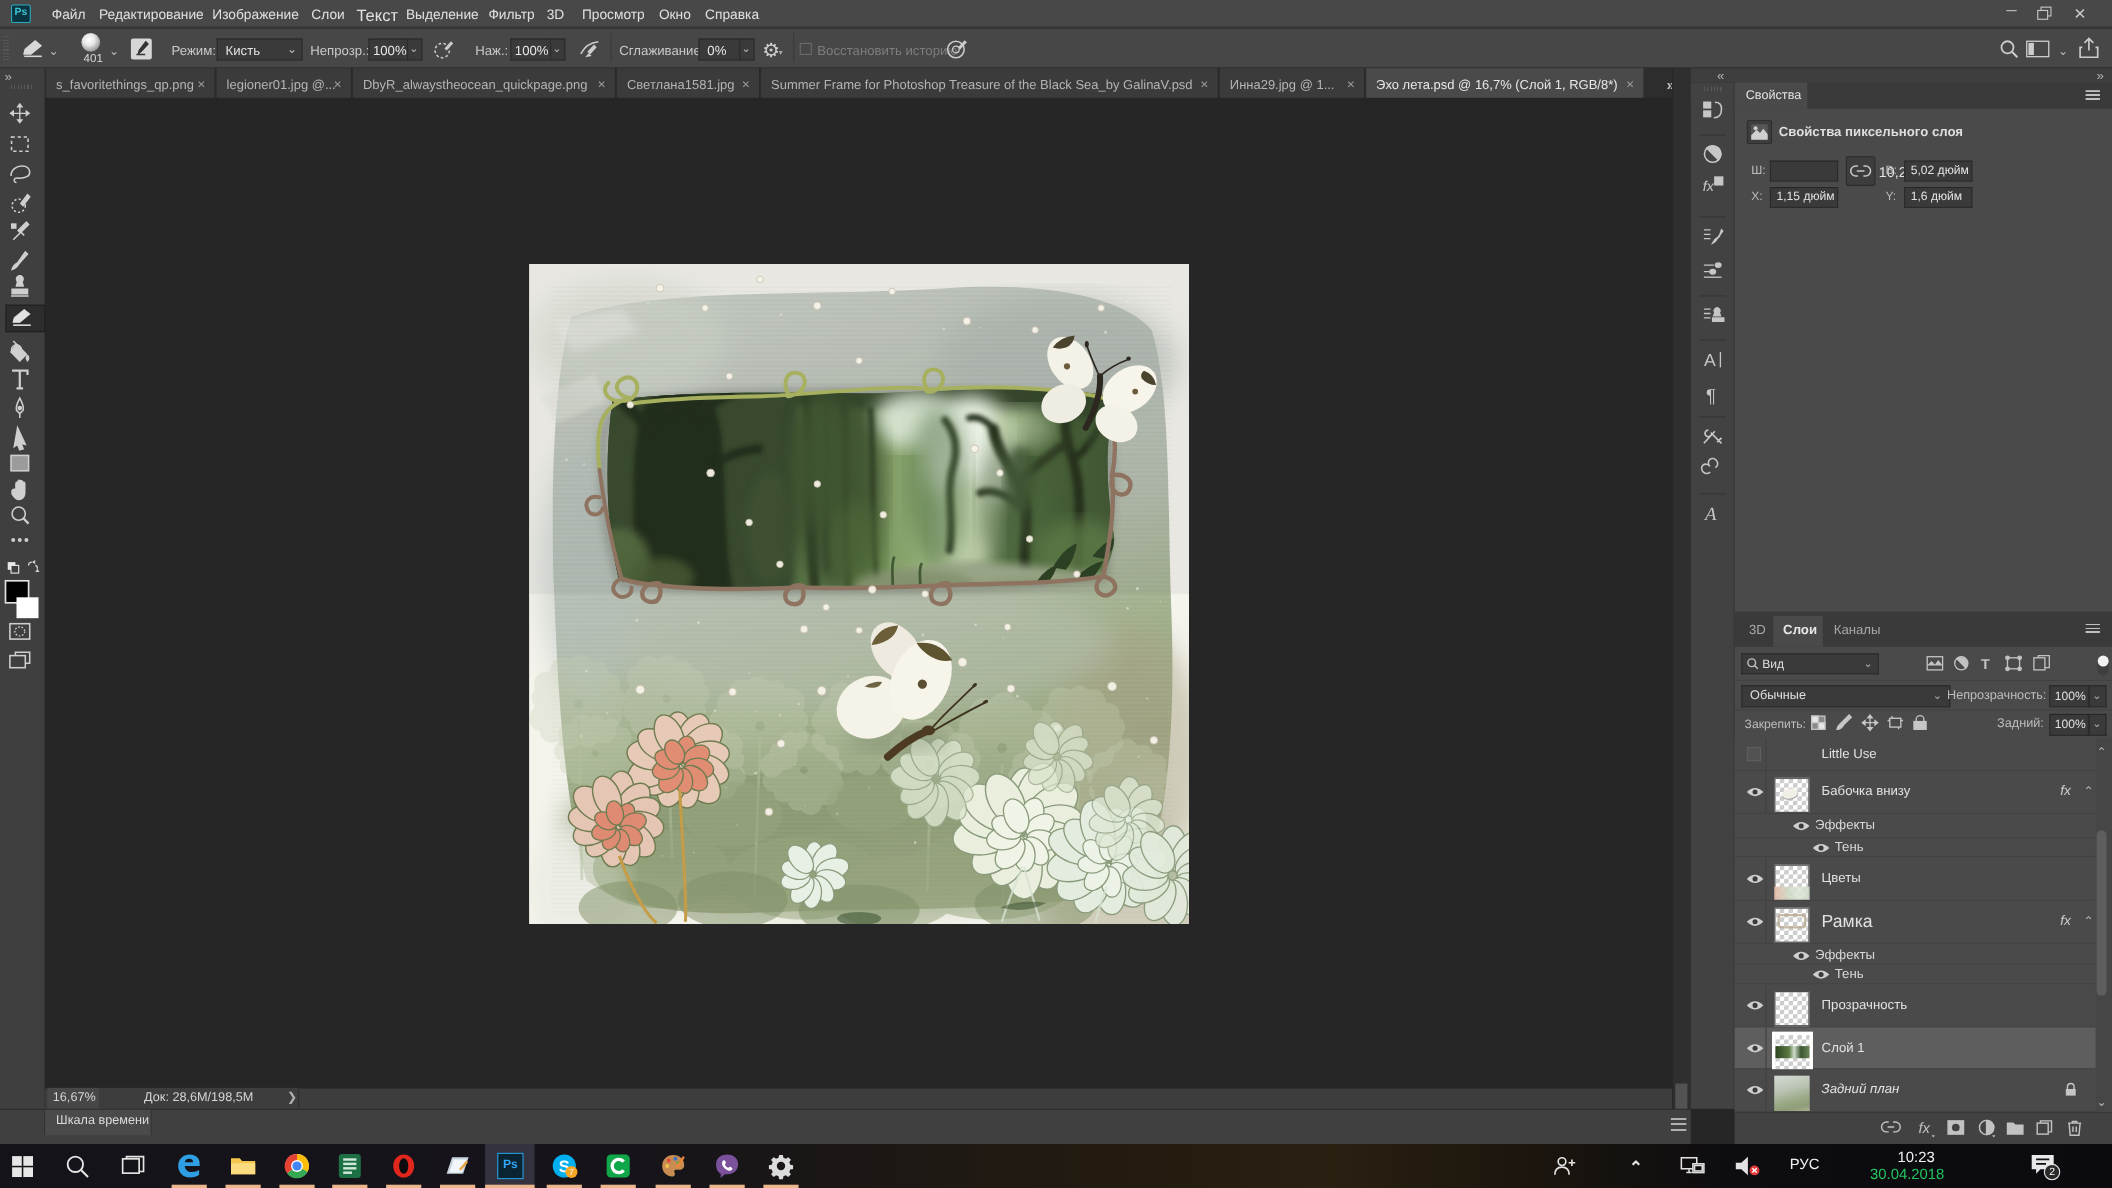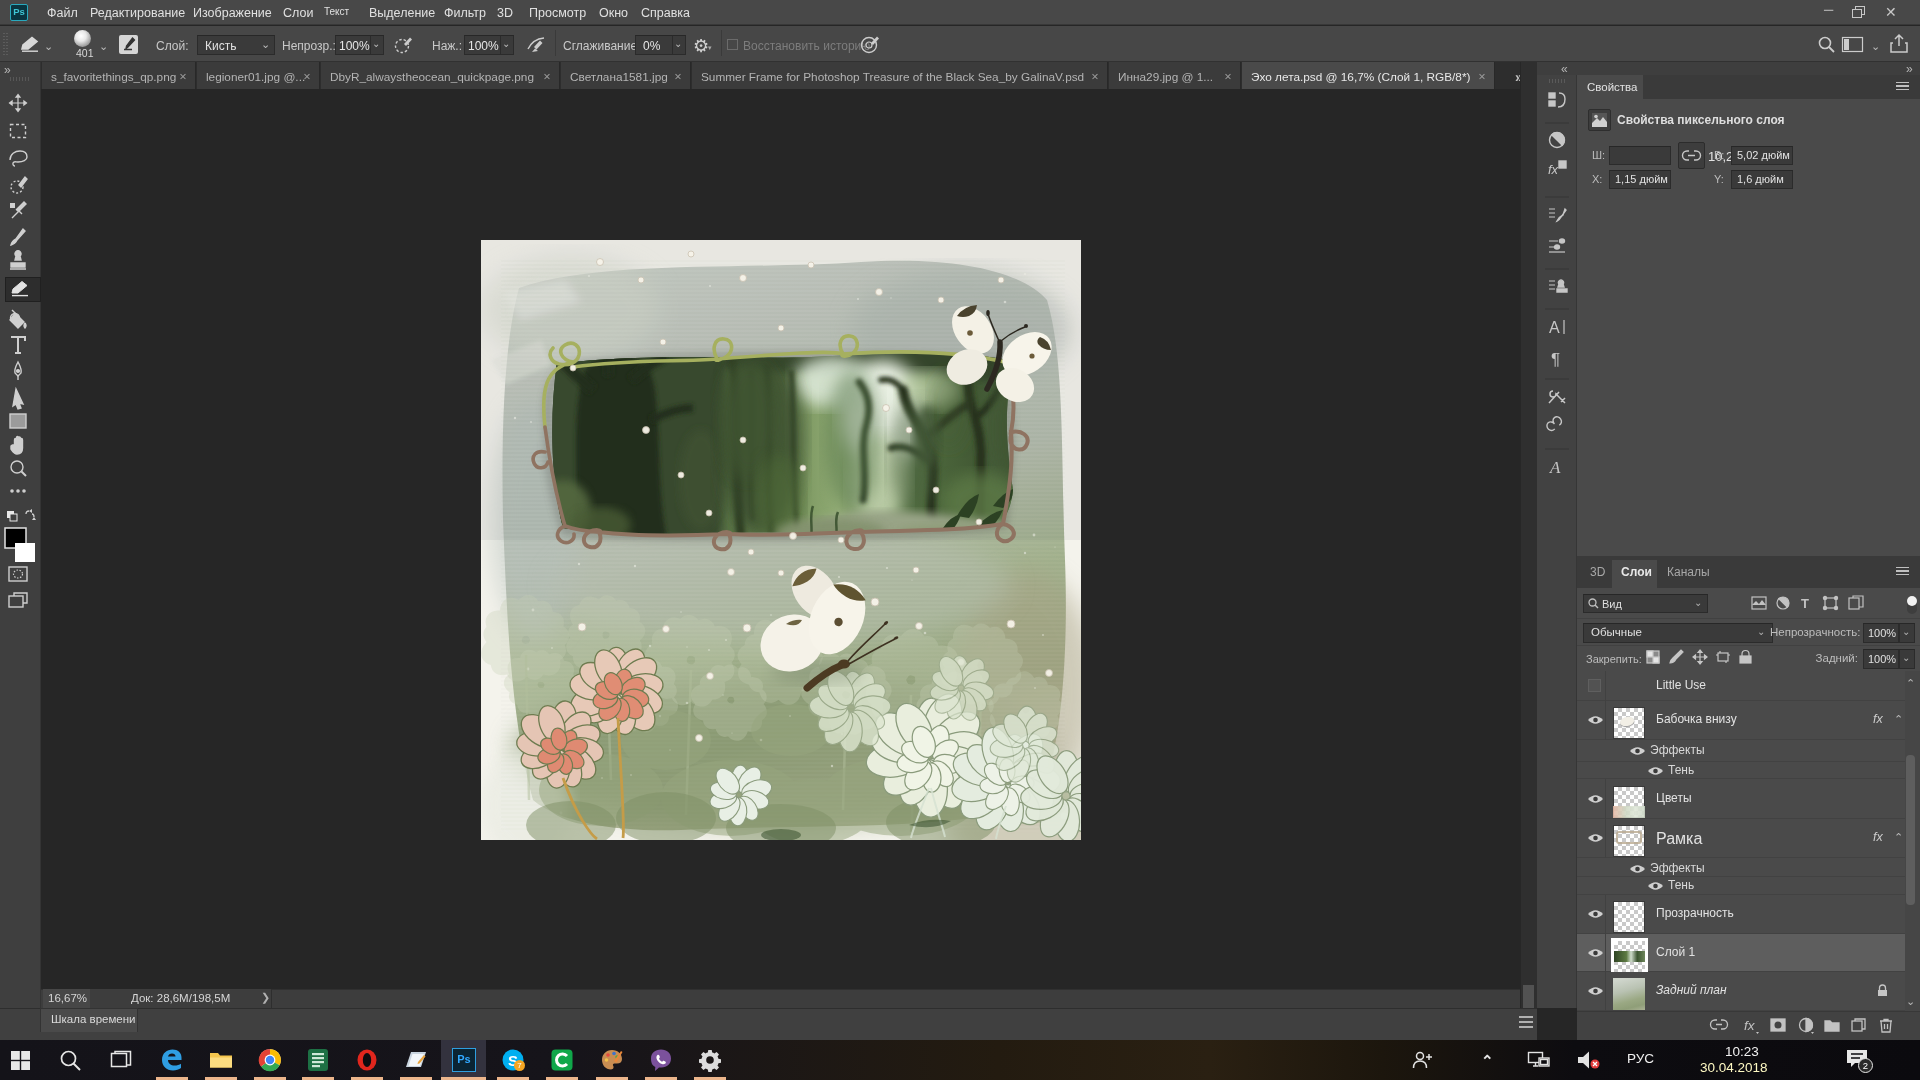--- a/index.html
+++ b/index.html
@@ -8,21 +8,21 @@
 .checker{background-color:#fff;background-image:linear-gradient(45deg,#c9c9c9 25%,transparent 25%,transparent 75%,#c9c9c9 75%),linear-gradient(45deg,#c9c9c9 25%,transparent 25%,transparent 75%,#c9c9c9 75%);background-size:8px 8px;background-position:0 0,4px 4px;}
 .ibox{background:#3a3a3a;border:1px solid #2b2b2b;border-top-color:#272727;color:#dedede;}
 </style></head>
 <body>
 <div style="left:0px;top:0px;width:1920px;height:25px;background:#484848;border-bottom:1px solid #383838;"></div>
 <div style="left:10px;top:4px;width:18px;height:17px;background:#0a3540;border:1.5px solid #2aa9bd;border-radius:2px;color:#3fc6d4;font-size:9.5px;font-weight:bold;text-align:center;line-height:14px;">Ps</div>
 <div style="left:47px;top:6px;font-size:12.5px;color:#e0e0e0;white-space:nowrap;">Файл</div>
 <div style="left:90px;top:6px;font-size:12.5px;color:#e0e0e0;white-space:nowrap;">Редактирование</div>
 <div style="left:193px;top:6px;font-size:12.5px;color:#e0e0e0;white-space:nowrap;">Изображение</div>
 <div style="left:283px;top:6px;font-size:12.5px;color:#e0e0e0;white-space:nowrap;">Слои</div>
-<div style="left:324px;top:6px;font-size:10px;color:#e0e0e0;white-space:nowrap;">Текст</div>
+<div style="left:324px;top:6px;font-size:15px;color:#e0e0e0;white-space:nowrap;">Текст</div>
 <div style="left:369px;top:6px;font-size:12.5px;color:#e0e0e0;white-space:nowrap;">Выделение</div>
 <div style="left:444px;top:6px;font-size:12.5px;color:#e0e0e0;white-space:nowrap;">Фильтр</div>
 <div style="left:497px;top:6px;font-size:12.5px;color:#e0e0e0;white-space:nowrap;">3D</div>
 <div style="left:529px;top:6px;font-size:12.5px;color:#e0e0e0;white-space:nowrap;">Просмотр</div>
 <div style="left:599px;top:6px;font-size:12.5px;color:#e0e0e0;white-space:nowrap;">Окно</div>
 <div style="left:641px;top:6px;font-size:12.5px;color:#e0e0e0;white-space:nowrap;">Справка</div>
 <div style="left:1824px;top:2px;font-size:13px;color:#c8c8c8;white-space:nowrap;font-weight:bold;">─</div>
 <svg style="left:1852px;top:6px;" width="14" height="13">
     <rect x="3.5" y="0.5" width="9" height="8" fill="none" stroke="#c8c8c8"></rect>
     <rect x="0.5" y="3.5" width="9" height="8" fill="#484848" stroke="#c8c8c8"></rect>
@@ -38,21 +38,21 @@
     </g>
   </svg>
 <div style="left:44px;top:40px;font-size:11px;color:#bbbbbb;white-space:nowrap;">⌄</div>
 <div style="left:74px;top:30px;width:17px;height:17px;border-radius:50%;background:radial-gradient(circle at 7px 6px,#ffffff 0%,#e8e8e8 35%,#8a8a8a 80%,#6a6a6a 100%);"></div>
 <div style="left:76px;top:47px;font-size:10.5px;color:#d8d8d8;white-space:nowrap;">401</div>
 <div style="left:99px;top:40px;font-size:11px;color:#bbbbbb;white-space:nowrap;">⌄</div>
 <svg style="left:119px;top:35px" width="19" height="19">
     <rect x="0" y="0" width="19" height="19" rx="2" fill="#d6d6d6"></rect>
     <path d="M13.5,3 L15.5,5 L9,12 L7,13.5 L7.5,11 Z M5,14.5 L13,14.5" stroke="#333" stroke-width="1.3" fill="#333"></path>
   </svg>
-<div style="left:156px;top:39px;font-size:12px;color:#c9c9c9;white-space:nowrap;">Слой:</div>
+<div style="left:156px;top:39px;font-size:12px;color:#c9c9c9;white-space:nowrap;">Режим:</div>
 <div style="left:197px;top:35px;width:78px;height:20px;"></div>
 <div class="ibox" style="left:197px;top:35px;width:78px;height:20px;"></div>
 <div style="left:205px;top:39px;font-size:12px;color:#e0e0e0;white-space:nowrap;">Кисть</div>
 <div style="left:261px;top:38px;font-size:11px;color:#bbbbbb;white-space:nowrap;">⌄</div>
 <div style="left:282px;top:39px;font-size:12px;color:#c9c9c9;white-space:nowrap;">Непрозр.:</div>
 <div class="ibox" style="left:335px;top:35px;width:36px;height:20px;"></div>
 <div style="left:339px;top:39px;font-size:12px;color:#e6e6e6;white-space:nowrap;">100%</div>
 <div class="ibox" style="left:370px;top:35px;width:14px;height:20px;"></div>
 <div style="left:372px;top:38px;font-size:10px;color:#bbbbbb;white-space:nowrap;">⌄</div>
 <svg style="left:394px;top:35px" width="20" height="20">
@@ -1311,17 +1311,17 @@
   </svg>
 <svg style="left:1578px;top:1051px" width="24" height="18">
     <g fill="#e2e2e2">
       <path d="M0,6 h5 l6,-5.5 v17 L5,12 H0 Z"></path>
     </g>
     <circle cx="17" cy="13" r="4.5" fill="#e23c3c"></circle>
     <path d="M15,11 l4,4 M19,11 l-4,4" stroke="#fff" stroke-width="1.3"></path>
   </svg>
 <div style="left:1627px;top:1051px;font-size:13.5px;color:#f0f0f0;white-space:nowrap;">РУС</div>
 <div style="left:1725px;top:1044px;font-size:13.5px;color:#f0f0f0;white-space:nowrap;">10:23</div>
-<div style="left:1700px;top:1060px;font-size:13.5px;color:#fef9c3;white-space:nowrap;text-align:center;">30.04.2018</div>
+<div style="left:1700px;top:1060px;font-size:13.5px;color:#22c55e;white-space:nowrap;text-align:center;">30.04.2018</div>
 <svg style="left:1845px;top:1048px" width="26" height="22">
     <path d="M2,2 h20 v13 h-12 l-4,4 v-4 h-4 Z" fill="#e8e8e8"></path>
     <path d="M6,6 h12 M6,10 h9" stroke="#0d0c10" stroke-width="1.6"></path>
   </svg>
 <div style="left:1858px;top:1058px;width:15px;height:15px;border-radius:50%;background:#2a2a2a;border:1.5px solid #e8e8e8;color:#fff;font-size:9.5px;text-align:center;line-height:14px;">2</div>
 </body></html>

